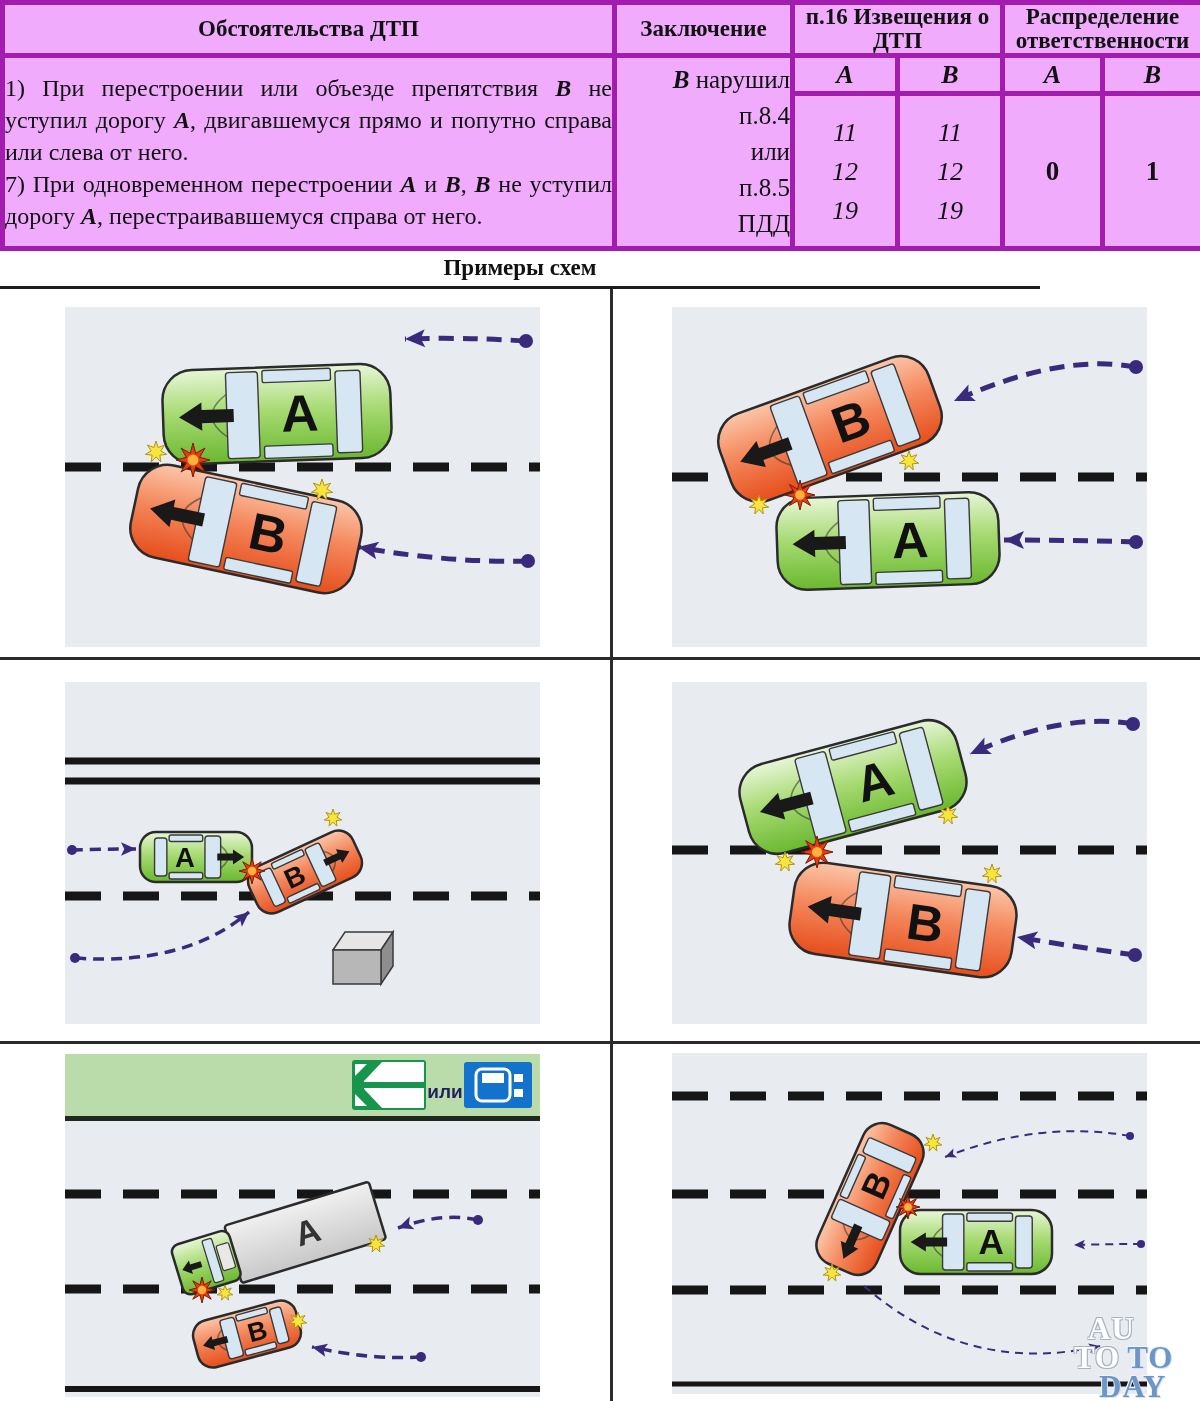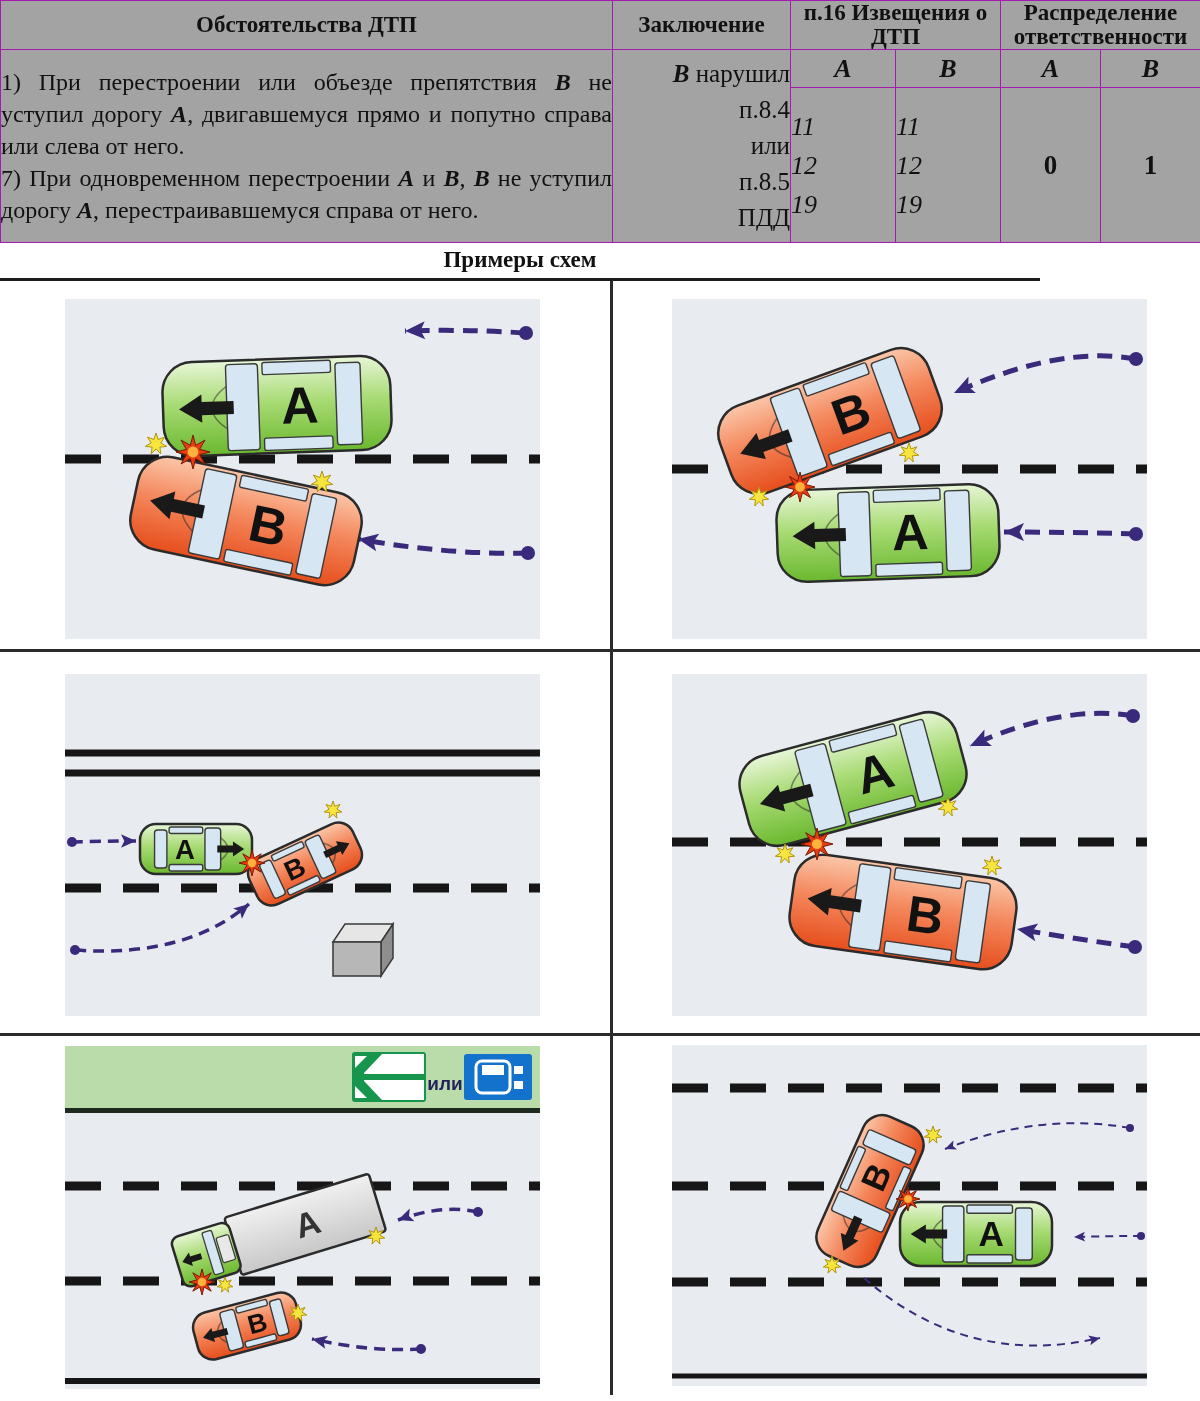--- a/index.html
+++ b/index.html
@@ -2,28 +2,28 @@
 <html><head>
 <meta charset="utf-8">
 <style>
   html,body{margin:0;padding:0;}
   body{
     width:1200px;height:1401px;position:relative;background:#ffffff;
     font-family:"Liberation Serif",serif;color:#111;
   }
   
   table.main{border-collapse:collapse;width:1200px;table-layout:fixed;}
-  table.main td, table.main th{border:1px solid #a21caf;padding:0;vertical-align:middle;background:#a3a3a3;margin-left:40px;}
+  table.main td, table.main th{border:5px solid #a21caf;padding:0;vertical-align:middle;background:#f0abfc;margin-left:40px;}
   th.hdr{font-weight:bold;font-size:23px;text-align:center;line-height:24px;}
   td.circ{vertical-align:top;padding:2px 8px 0 8px;}
   td.circ p{margin:0;text-align:justify;font-size:24px;line-height:32px;}
   .bi{font-weight:bold;font-style:italic;}
   td.concl{text-align:right;font-size:25px;line-height:36px;}
   th.ab{font-weight:bold;font-style:italic;font-size:26px;text-align:center;}
-  td.vals{font-style:italic;font-size:26px;line-height:39px;}
+  td.vals{font-style:italic;font-size:26px;text-align:center;line-height:39px;}
   td.resp{font-weight:bold;font-size:27px;text-align:center;}
   
   .band{
     width:1040px;height:35px;border-bottom:3px solid #1c1c1c;
     text-align:center;font-weight:bold;font-size:23px;line-height:34px;
   }
   
   .examples{position:relative;width:1200px;height:1114px;background:#fff;}
   .ex-cell{position:absolute;overflow:hidden;}
   #cell-p1{left:0;top:0;width:612px;height:371px;}
@@ -363,17 +363,22 @@
           <rect x="-9.12" y="20.68" width="45.6" height="8.32" rx="2" fill="#d6e6f2" stroke="#3a3a3a" stroke-width="1.4"></rect>
           <rect x="39.52" y="-26" width="16.72" height="52" rx="3" fill="#d6e6f2" stroke="#3a3a3a" stroke-width="1.4"></rect>
           <path d="M -65.36 0 L -50.160000000000004 -9.6 L -50.160000000000004 -4.48 L -28.88 -4.48 L -28.88 4.48 L -50.160000000000004 4.48 L -50.160000000000004 9.6 Z" fill="#191919"></path>
           <text x="15.200000000000001" y="12.16" text-anchor="middle" font-size="35.2" font-weight="bold" fill="#111" font-family="&quot;Liberation Sans&quot;,sans-serif">B</text>
         </g>
         <path d="M296.0 151.0L297.9 158.3L304.5 154.5L300.7 161.1L308.0 163.0L300.7 164.9L304.5 171.5L297.9 167.7L296.0 175.0L294.1 167.7L287.5 171.5L291.3 164.9L284.0 163.0L291.3 161.1L287.5 154.5L294.1 158.3Z" fill="#e83c12" stroke="#7a1a00" stroke-width="1"></path>
         <circle cx="296" cy="163" r="3.84" fill="#ffb23c"></circle>
         <path d="M321.0 90.0L322.8 95.4L328.0 93.4L324.9 98.1L329.8 101.0L324.2 101.5L324.9 107.1L321.0 103.0L317.1 107.1L317.8 101.5L312.2 101.0L317.1 98.1L314.0 93.4L319.2 95.4Z" fill="#f6e53d" stroke="#b3950e" stroke-width="1"></path>
         <path d="M220.0 220.0L221.8 225.4L227.0 223.4L223.9 228.1L228.8 231.0L223.2 231.5L223.9 237.1L220.0 233.1L216.1 237.1L216.8 231.5L211.2 231.0L216.1 228.1L213.0 223.4L218.2 225.4Z" fill="#f6e53d" stroke="#b3950e" stroke-width="1"></path>
       </svg>
+    <div class="watermark">
+      <div class="wm-l1 wm-white">AU</div>
+      <div class="wm-l2"><span class="wm-white">TO</span><span class="wm-blue">TO</span></div>
+      <div class="wm-l3 wm-blue">DAY</div>
+    </div>
   </div>
   <div class="vdiv"></div>
   <div class="hdiv" style="top:368px"></div>
   <div class="hdiv" style="top:752px"></div>
 </div>
 
 </body></html>

